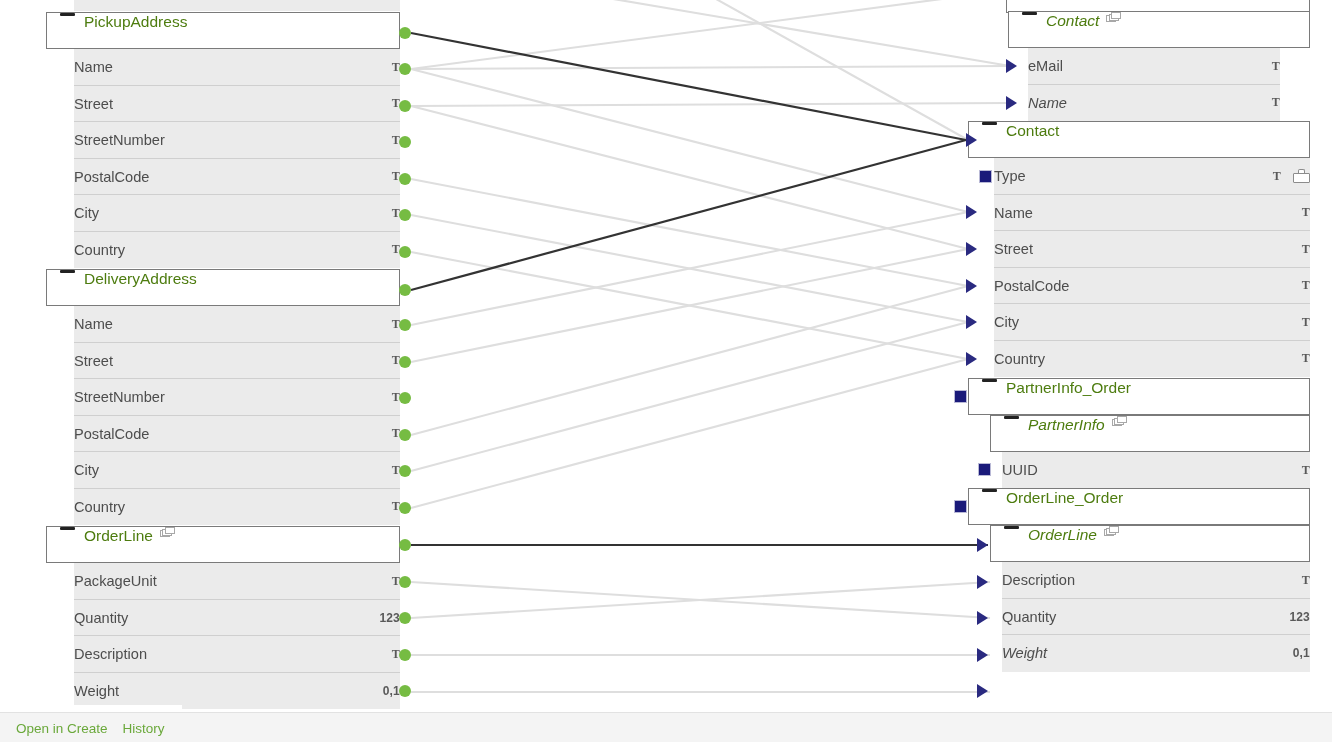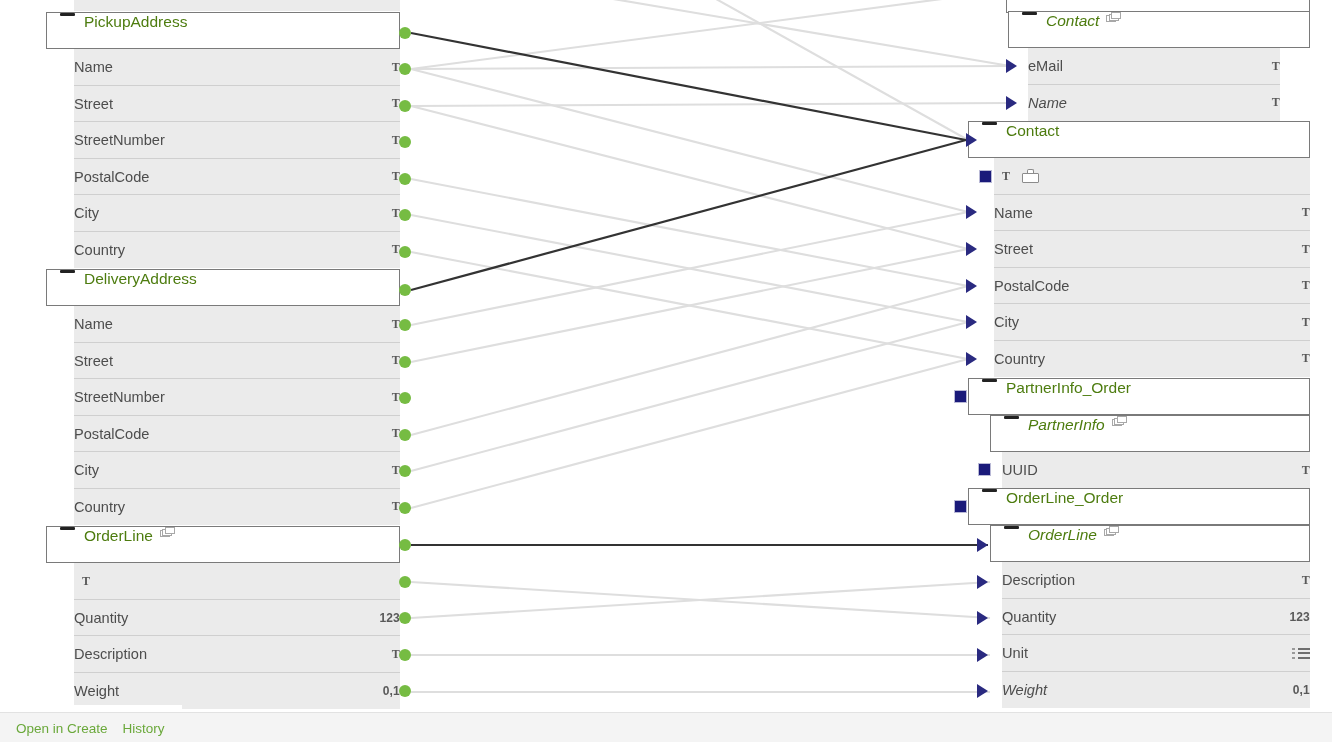--- a/index.html
+++ b/index.html
@@ -239,20 +239,21 @@
         <span class="nm">OrderLine</span>
         <span class="ico ico-stack">
             <s class="s1"></s>
             <s class="s2"></s>
             <s class="s3"></s>
           </span>
       </div>
     </div>
     <div class="node" style="left:28px;top:563px;width:326px;">
       <div class="row">
+          <span class="lbl">PackageUnit</span>
           <span class="typ g-t">T</span>
           <span class="sep"></span>
         </div>
       <div class="row">
           <span class="lbl">Quantity</span>
           <span class="typ g-num">123</span>
           <span class="sep"></span>
         </div>
       <div class="row">
           <span class="lbl">Description</span>
@@ -320,20 +321,21 @@
     </div>
 
     <div class="node" style="left:0px;top:121px;width:342px;">
       <div class="hdr">
         <span class="minus"></span>
         <span class="nm">Contact</span>
       </div>
     </div>
     <div class="node" style="left:26px;top:158px;width:316px;">
       <div class="row">
+        <span class="lbl">Type</span>
         <span class="typ g-t">T</span>
         <span class="ico ico-brief">
             <span class="hd"></span>
             <span class="bd"></span>
           </span>
         <span class="sep"></span>
       </div>
       <div class="row">
           <span class="lbl">Name</span>
           <span class="typ g-t">T</span>
@@ -405,32 +407,20 @@
       <div class="row">
           <span class="lbl">Description</span>
           <span class="typ g-t">T</span>
           <span class="sep"></span>
         </div>
       <div class="row">
           <span class="lbl">Quantity</span>
           <span class="typ g-num">123</span>
           <span class="sep"></span>
         </div>
-      <div class="row">
-        <span class="lbl">Unit</span>
-        <span class="ico ico-list">
-          <i class="b" style="top:1px;"></i>
-            <i class="l" style="top:1px;"></i>
-          <i class="b" style="top:5.5px;"></i>
-            <i class="l" style="top:5.5px;"></i>
-          <i class="b" style="top:10px;"></i>
-            <i class="l" style="top:10px;"></i>
-        </span>
-        <span class="sep"></span>
-      </div>
       <div class="row italic nosep">
           <span class="lbl">Weight</span>
           <span class="typ g-dec">0,1</span>
         </div>
     </div>
   </div>
 
   <div>
     <div class="port tri" style="left:1006px;top:59px;"></div>
     <div class="port tri" style="left:1006px;top:96px;"></div>

